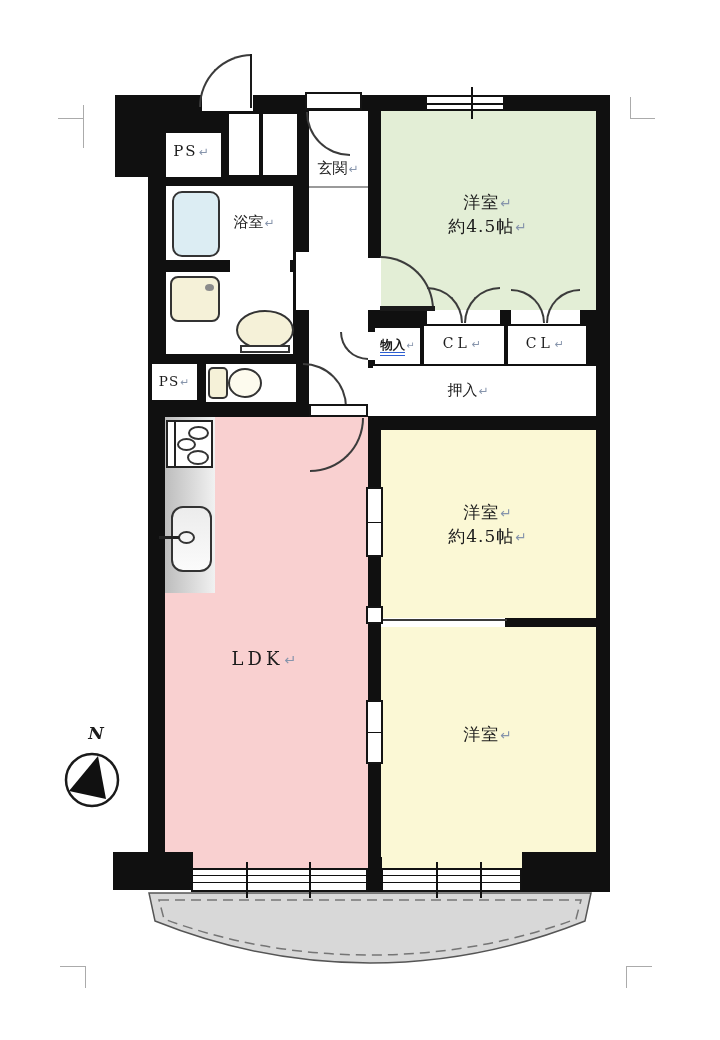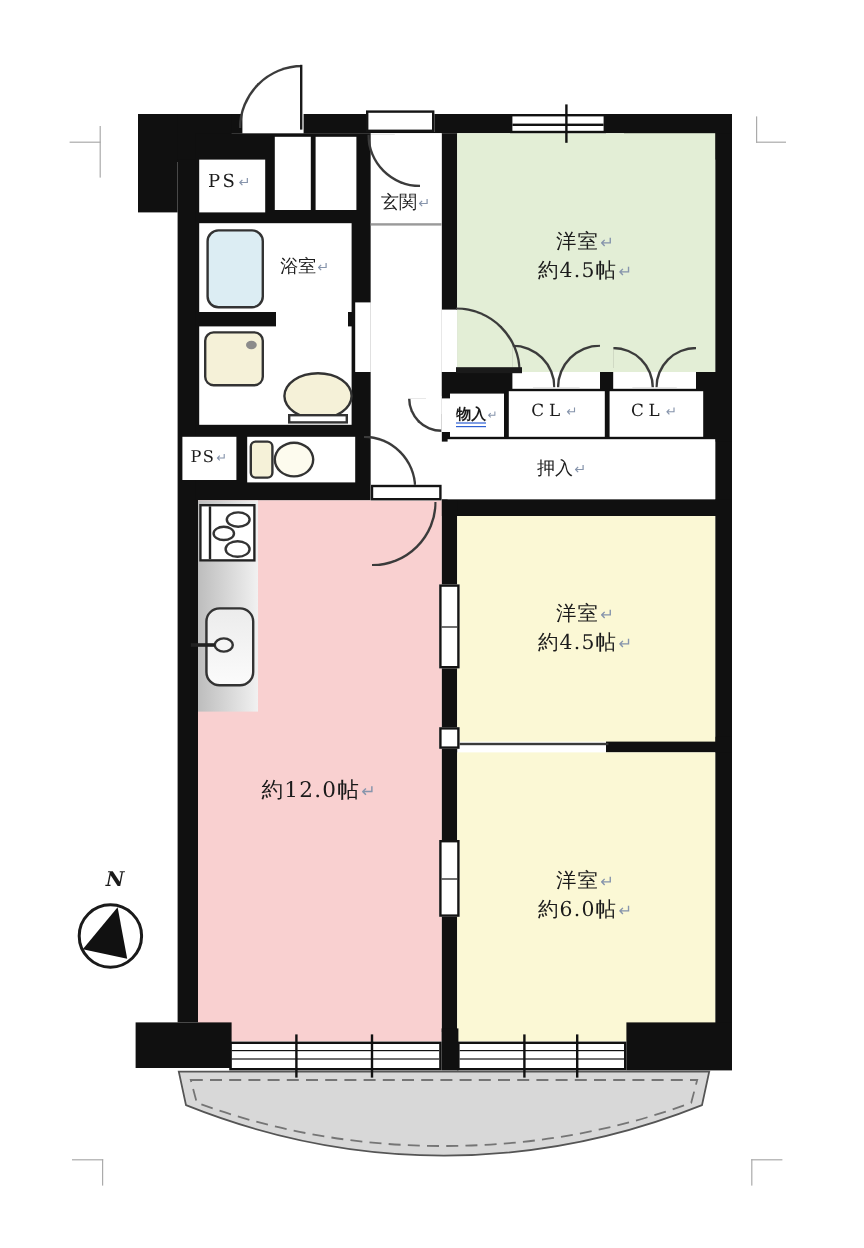--- a/index.html
+++ b/index.html
@@ -174,25 +174,24 @@
     <span>押入</span><span class="rm">↵</span>
   </div>
   <div class="lbl" style="left:152px;top:372px;width:45px;font-size:13.5px;letter-spacing:1px;">
     <span>PS</span><span class="rm">↵</span>
   </div>
   <div class="lbl" style="left:398px;top:501px;width:180px;font-size:17px;letter-spacing:1px;">
     <div><span>洋室</span><span class="rm">↵</span></div>
     <div><span>約4.5帖</span><span class="rm">↵</span></div>
   </div>
   <div class="lbl" style="left:176px;top:646px;width:180px;font-size:18px;letter-spacing:1px;">
-    <div><span>約12.0帖</span><span class="rm">↵</span></div>
+    <div style="letter-spacing:4px;"><span>LDK</span><span class="rm">↵</span></div>
   </div>
   <div class="lbl" style="left:398px;top:723px;width:180px;font-size:17px;letter-spacing:1px;">
     <div><span>洋室</span><span class="rm">↵</span></div>
-    <div><span>約6.0帖</span><span class="rm">↵</span></div>
   </div>
 
   <div class="lbl" style="left:86px;top:722px;width:20px;font-size:17px;font-style:italic;font-weight:600;">
     <span>N</span>
   </div>
   <svg style="position:absolute;left:56px;top:718px;" width="80" height="96" viewBox="0 0 80 96">
     <circle cx="36" cy="62" r="26" fill="#ffffff" stroke="#1a1a1a" stroke-width="2.5"></circle>
     <polygon points="42,38 13,73 50,81" fill="#111111"></polygon>
   </svg>
 

